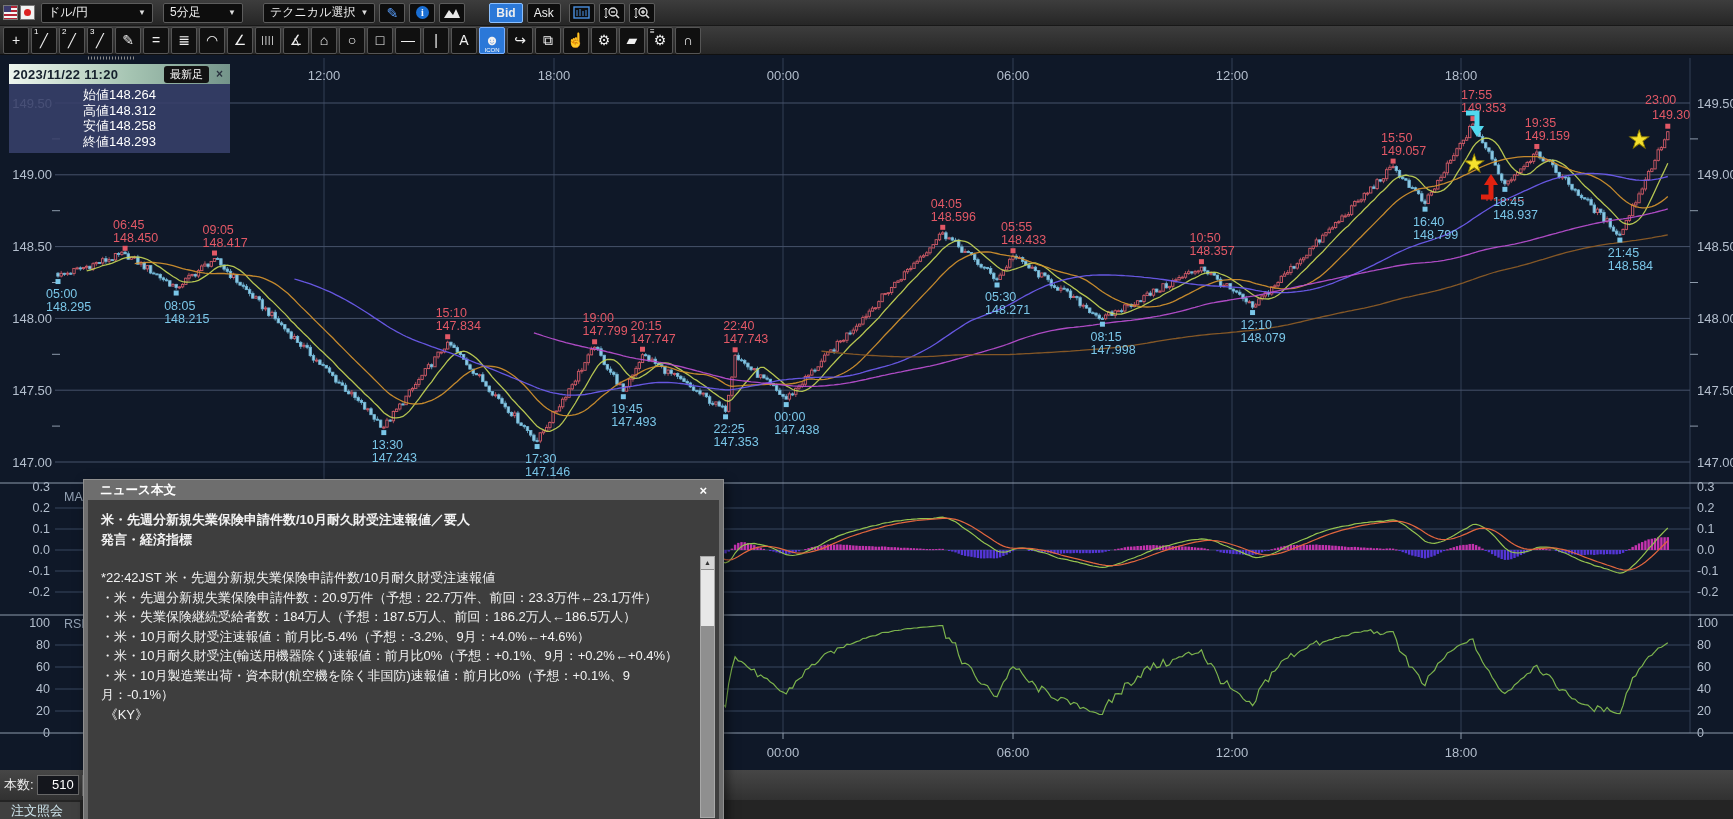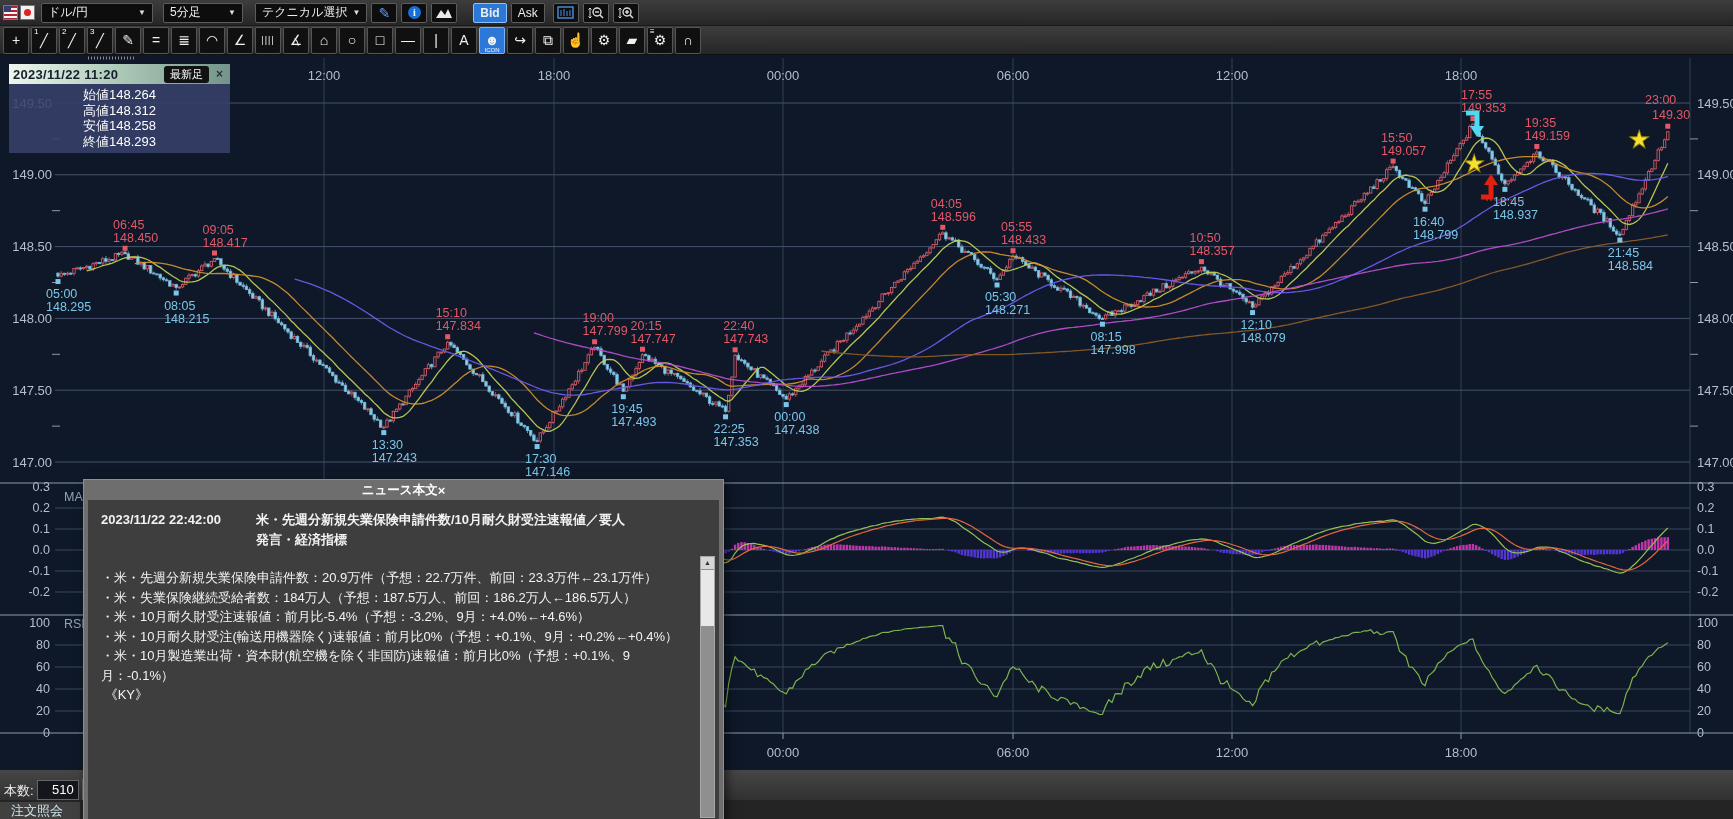--- a/index.html
+++ b/index.html
@@ -33,36 +33,36 @@
 .ohlc{position:absolute;left:9px;top:64px;width:221px;z-index:10;font-size:13px}
 .ohlc-h{height:20px;background:linear-gradient(90deg,#eef6ee,#a5c4b2 55%,#74948a);display:flex;
         align-items:center;padding:0 4px;color:#15202c;gap:4px}
 .ohlc-h .date{font-weight:bold;flex:1;font-size:13px;letter-spacing:.3px}
 .badge-latest{background:#121212;color:#fff;font-size:11px;padding:1px 6px;border-radius:3px}
 .ohlc-x{color:#2a3340;font-size:12px;padding:0 3px;font-weight:bold}
 .ohlc-b{background:rgba(56,64,106,0.88);padding:3px 7px 4px}
 .orow{display:flex;justify-content:center;color:#fff;line-height:15.5px}
 .popup{position:absolute;left:83px;top:479px;width:641px;height:346px;z-index:50;background:#6e6e6e;
        border:1px solid #8f8f8f;box-shadow:3px 4px 10px rgba(0,0,0,.55);box-sizing:border-box}
-.popup-t{height:20px;display:flex;align-items:center;justify-content:center;padding:0 8px;
+.popup-t{height:20px;display:flex;align-items:center;justify-content:space-between;padding:0 16px;
          color:#fff;font-size:12.5px;font-weight:bold}
 .popup-x{color:#fff;font-size:13px;cursor:default}
 .popup-c{position:absolute;left:4px;right:4px;top:20px;bottom:0;background:#3e3e3e;color:#f2f2f2;
          padding:10px 30px 8px 13px;box-sizing:border-box;font-size:13px;line-height:1.5;overflow:hidden}
 .head-row{display:flex;font-weight:bold}
 .head-date{width:155px;flex:none}
 .head-title{max-width:378px}
 .nbody{margin-top:19px}
 .nbody div{white-space:pre-wrap}
 .scroll{position:absolute;right:8px;top:76px;bottom:6px;width:13px;background:#8f8f8f;border:1px solid #a8a8a8}
 .sarrow{position:absolute;top:0;left:0;right:0;height:12px;background:#d6d6d6;color:#333;font-size:7px;
         text-align:center;line-height:12px}
 .sthumb{position:absolute;top:13px;left:0;right:0;height:56px;background:#e8e8e8}
 .bbar{position:absolute;top:770px;height:30px;left:0;width:1733px;background:linear-gradient(#464646,#313131);
-      display:flex;align-items:flex-end;padding:0 4px;gap:3px;box-sizing:border-box;color:#eee;font-size:13px;z-index:5}
+      display:flex;align-items:center;padding:0 4px;gap:3px;box-sizing:border-box;color:#eee;font-size:13px;z-index:5}
 .cnt{background:#14161c;border:1px solid #666;color:#fff;padding:1px 4px;width:32px;text-align:right;height:16px}
 .spin{width:17px;height:19px;background:#2e2e2e;border:1px solid #6a6a6a;color:#ddd;font-size:8px;
       display:flex;align-items:center;justify-content:center}
 .task{position:absolute;top:800px;height:19px;left:0;width:1733px;background:#242424;z-index:4}
 .ttab{position:absolute;left:0;top:2px;width:80px;height:17px;background:#404040;color:#cfe6ee;
       font-size:13px;padding-left:11px;box-sizing:border-box}
 </style>
 </head>
 <body>
 
@@ -72,36 +72,36 @@
     <span class="flag flag-jp"></span>
   </div>
   <div class="tbtn dd" style="width:112px">
     <span>ドル/円</span>
     <span class="caret">▼</span>
   </div>
   <div class="tbtn dd" style="width:80px;margin-left:6px">
     <span>5分足</span>
     <span class="caret">▼</span>
   </div>
-  <div class="tbtn" style="margin-left:8px">
+  <div class="tbtn" style="margin-left:16px">
     <span>テクニカル選択</span>
     <span class="caret">▼</span>
   </div>
   <div class="tbtn icbtn">
     <span class="pencil">✎</span>
   </div>
   <div class="tbtn icbtn">
     <span class="infoc">i</span>
   </div>
   <div class="tbtn icbtn">
     <svg width="16" height="11">
       <polygon points="0,11 5,3 9,8 12,2 16,11" fill="#e8e8e8"></polygon>
       </svg>
   </div>
-  <div class="tbtn bid-on" style="margin-left:12px">
+  <div class="tbtn bid-on" style="margin-left:20px">
     <span>Bid</span>
   </div>
   <div class="tbtn">
     <span>Ask</span>
   </div>
   <div class="tbtn icbtn" style="margin-left:4px">
     <svg width="17" height="13">
       <rect x="1" y="1" width="15" height="11" fill="none" stroke="#4a90e0" stroke-width="1.4"></rect>
       <line x1="4" y1="4" x2="4" y2="10" stroke="#4a90e0"></line>
         <line x1="7" y1="3" x2="7" y2="10" stroke="#4a90e0"></line>
@@ -1899,24 +1899,24 @@
   <span class="ttab">注文照会</span>
 </div>
 
 <div class="popup">
   <div class="popup-t">
     <span>ニュース本文</span>
     <span class="popup-x">×</span>
   </div>
   <div class="popup-c">
     <div class="head-row">
-      <span class="head-date">2023/11/22 22:42:00</span>
       <span class="head-title">米・先週分新規失業保険申請件数/10月耐久財受注速報値／要人発言・経済指標</span>
     </div>
     <div class="nbody" id="news-body">
+        <div>*22:42JST 米・先週分新規失業保険申請件数/10月耐久財受注速報値</div>
         <div>・米・先週分新規失業保険申請件数：20.9万件（予想：22.7万件、前回：23.3万件←23.1万件）</div>
         <div>・米・失業保険継続受給者数：184万人（予想：187.5万人、前回：186.2万人←186.5万人）</div>
         <div>・米・10月耐久財受注速報値：前月比-5.4%（予想：-3.2%、9月：+4.0%←+4.6%）</div>
         <div>・米・10月耐久財受注(輸送用機器除く)速報値：前月比0%（予想：+0.1%、9月：+0.2%←+0.4%）</div>
         <div>・米・10月製造業出荷・資本財(航空機を除く非国防)速報値：前月比0%（予想：+0.1%、9月：-0.1%）</div>
         <div> 《KY》</div>
       </div>
   </div>
   <div class="scroll">
     <div class="sarrow">▲</div>

